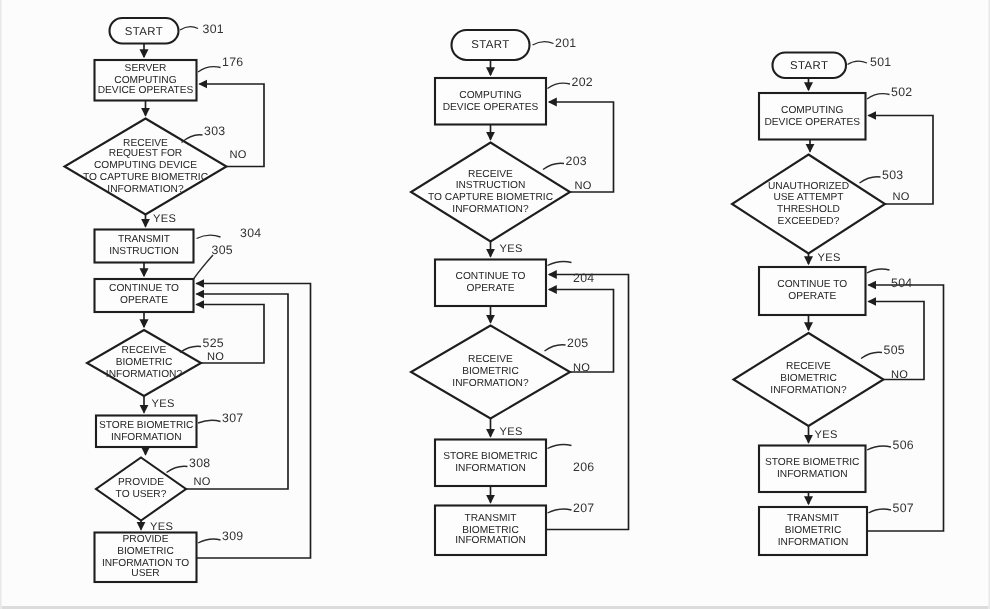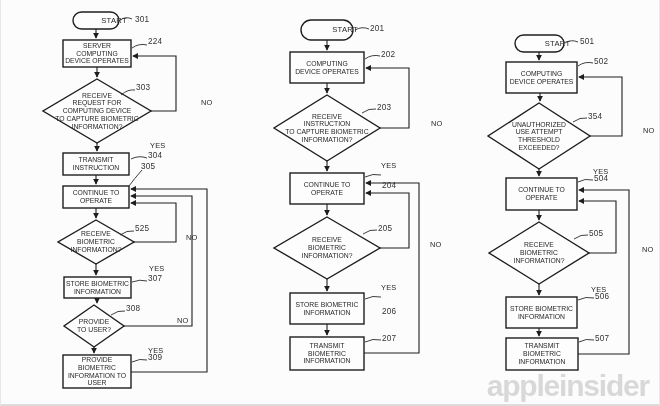--- a/index.html
+++ b/index.html
@@ -13,23 +13,23 @@
   .layer{position:absolute;left:0;top:0;width:660px;height:406px;}
   svg.layer{pointer-events:none;}
   .shape{fill:#fdfdfd;stroke:#1e1e1e;stroke-width:1.4;}
   .conn{fill:none;stroke:#1e1e1e;stroke-width:1.1;}
   .leader{fill:none;stroke:#2a2a2a;stroke-width:0.9;}
   .nt{
     position:absolute;display:flex;align-items:center;justify-content:center;
     text-align:center;white-space:pre-line;
     font-size:6.8px;line-height:7.7px;color:#262626;
   }
-  .start-t{font-size:7.6px;letter-spacing:.3px;padding-left:18px;}
+  .start-t{font-size:7.6px;letter-spacing:.3px;}
   .ref{position:absolute;font-size:8.2px;color:#333333;letter-spacing:.2px;text-align:right;}
-  .yn{position:absolute;font-size:7.4px;color:#262626;letter-spacing:.2px;margin-left:48px;}
+  .yn{position:absolute;font-size:7.4px;color:#262626;letter-spacing:.2px;}
   .wm{
     position:absolute;right:10px;bottom:3px;
     font-size:30px;font-weight:bold;letter-spacing:-1.2px;color:#d8d8d8;
   }
   .bottom-edge{position:absolute;left:0;right:0;bottom:0;height:2px;background:#dcdcdc;}
 </style>
 </head>
 <body>
 
 <div class="stage">
@@ -152,23 +152,23 @@
   <div class="nt" style="left:63px;top:277px;width:67px;height:21px">STORE BIOMETRIC
 INFORMATION</div>
   <div class="nt" style="left:63px;top:313px;width:60px;height:26px">PROVIDE
 TO USER?</div>
   <div class="nt" style="left:62px;top:355px;width:68px;height:33px">PROVIDE
 BIOMETRIC
 INFORMATION TO
 USER</div>
 
   <div class="ref" style="left:134px;top:15px">301</div>
-  <div class="ref" style="left:147px;top:37px">224</div>
+  <div class="ref" style="left:147px;top:37px">176</div>
   <div class="ref" style="left:135px;top:83px">303</div>
-  <div class="ref" style="left:147px;top:151px">304</div>
+  <div class="ref" style="left:159px;top:151px">304</div>
   <div class="ref" style="left:140px;top:162px">305</div>
   <div class="ref" style="left:134px;top:224px">525</div>
   <div class="ref" style="left:147px;top:274px">307</div>
   <div class="ref" style="left:125px;top:304px">308</div>
   <div class="ref" style="left:147px;top:353px">309</div>
 
   <div class="yn" style="left:152px;top:98px">NO</div>
   <div class="yn" style="left:101px;top:141px">YES</div>
   <div class="yn" style="left:137px;top:233px">NO</div>
   <div class="yn" style="left:100px;top:264px">YES</div>
@@ -219,26 +219,25 @@
 BIOMETRIC
 INFORMATION?</div>
   <div class="nt" style="left:505px;top:297px;width:71px;height:31px">STORE BIOMETRIC
 INFORMATION</div>
   <div class="nt" style="left:505px;top:338px;width:72px;height:32px">TRANSMIT
 BIOMETRIC
 INFORMATION</div>
 
   <div class="ref" style="left:579px;top:37px">501</div>
   <div class="ref" style="left:593px;top:57px">502</div>
-  <div class="ref" style="left:587px;top:112px">354</div>
-  <div class="ref" style="left:593px;top:174px">504</div>
+  <div class="ref" style="left:587px;top:112px">503</div>
+  <div class="ref" style="left:593px;top:184px">504</div>
   <div class="ref" style="left:588px;top:229px">505</div>
   <div class="ref" style="left:594px;top:292px">506</div>
   <div class="ref" style="left:594px;top:334px">507</div>
 
   <div class="yn" style="left:594px;top:126px">NO</div>
   <div class="yn" style="left:544px;top:167px">YES</div>
   <div class="yn" style="left:593px;top:245px">NO</div>
   <div class="yn" style="left:542px;top:285px">YES</div>
 
-  <div class="wm">appleinsider</div>
   <div class="bottom-edge"></div>
 </div>
 
 </body></html>

